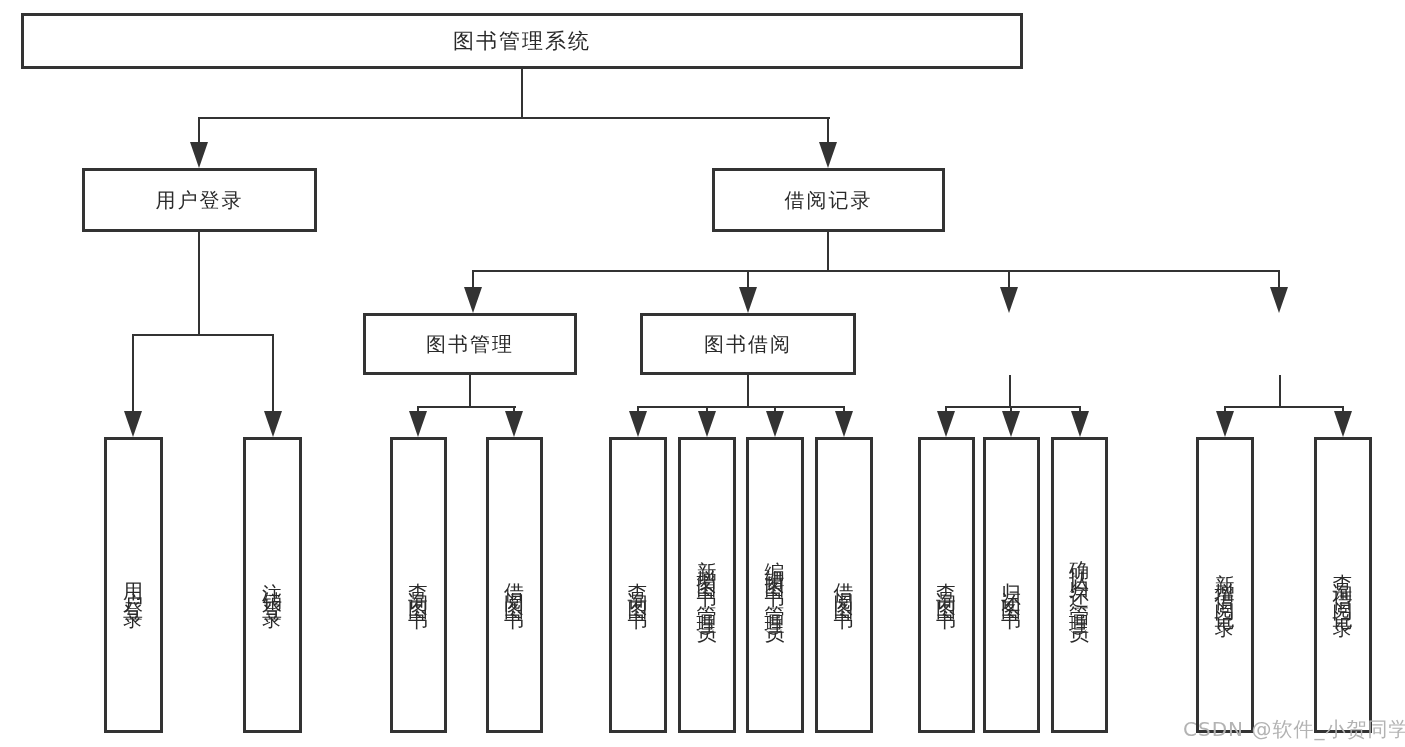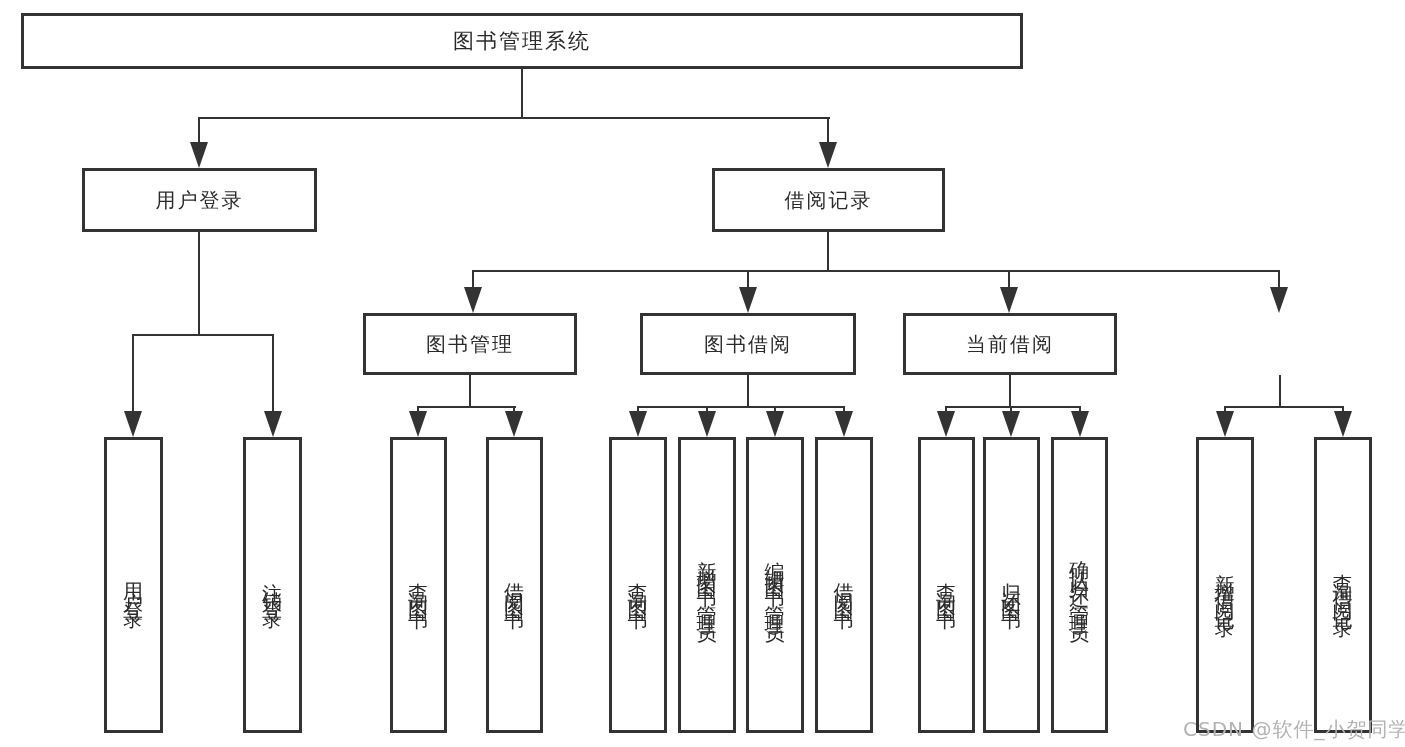--- a/index.html
+++ b/index.html
@@ -75,23 +75,20 @@
   <div class="arrow" style="left:1000px;top:287px;"></div>
   <div class="line" style="left:1278px;top:270px;width:2px;height:18px;"></div>
   <div class="arrow" style="left:1270px;top:287px;"></div>
 
   <div class="box" style="left:363px;top:313px;width:214px;height:62px;">
     <span class="hlabel">图书管理</span>
   </div>
   <div class="box" style="left:640px;top:313px;width:216px;height:62px;">
     <span class="hlabel">图书借阅</span>
   </div>
-  <div class="box" style="left:903px;top:313px;width:214px;height:62px;">
-    <span class="hlabel">当前借阅</span>
-  </div>
 
   <div class="line" style="left:469px;top:375px;width:2px;height:33px;"></div>
   <div class="line" style="left:417px;top:406px;width:99px;height:2px;"></div>
   <div class="line" style="left:417px;top:406px;width:2px;height:8px;"></div>
   <div class="arrow" style="left:409px;top:411px;"></div>
   <div class="line" style="left:513px;top:406px;width:2px;height:8px;"></div>
   <div class="arrow" style="left:505px;top:411px;"></div>
 
   <div class="line" style="left:747px;top:375px;width:2px;height:33px;"></div>
   <div class="line" style="left:637px;top:406px;width:208px;height:2px;"></div>

